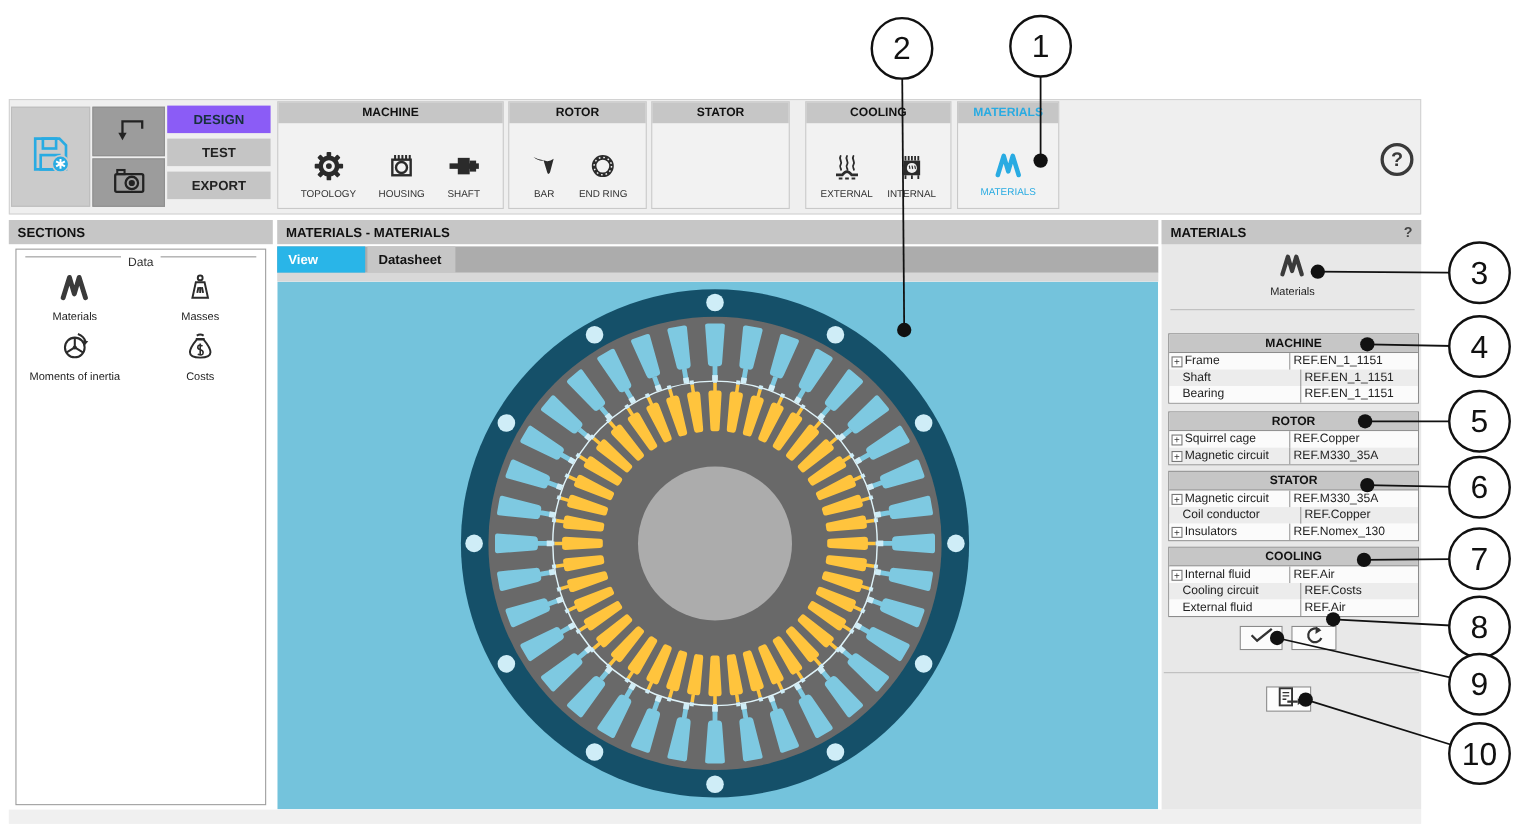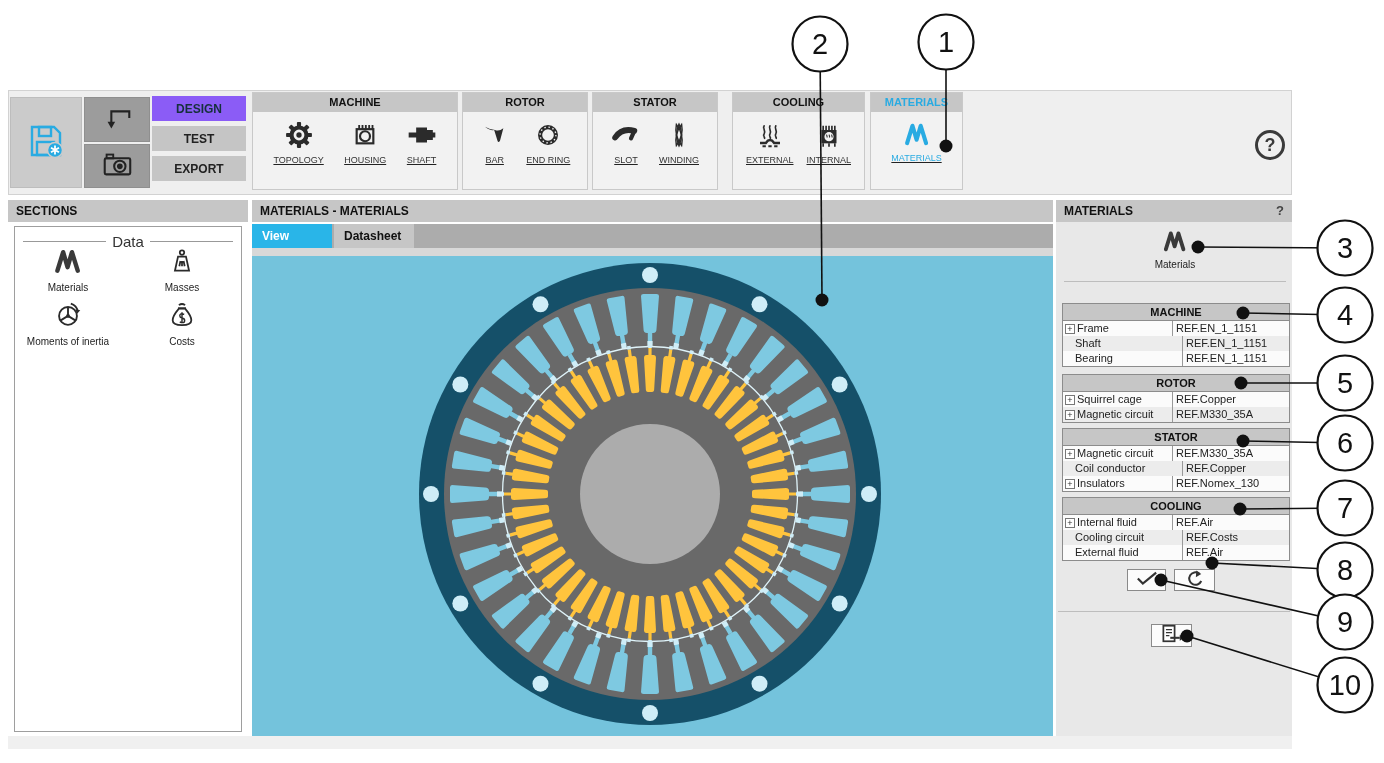--- a/index.html
+++ b/index.html
@@ -10,32 +10,32 @@
   .toolbtn{display:flex;align-items:center;justify-content:center;cursor:pointer;}
   #save-btn{left:10px;top:97px;width:72px;height:91px;background:#CBCBCB;border:1px solid #BDBDBD;}
   #undo-btn{left:84px;top:97px;width:66px;height:45px;background:#9C9C9C;border:1px solid #8F8F8F;}
   #camera-btn{left:84px;top:144px;width:66px;height:44px;background:#9C9C9C;border:1px solid #8F8F8F;}
   .mode-tab{left:152px;width:94px;height:25px;display:flex;align-items:center;justify-content:center;
     font-size:12px;font-weight:bold;background:#C5C5C5;color:#222;cursor:pointer;}
   .mode-tab.active{background:#8b5cf6;color:#16303C;}
   .rgroup{top:92px;height:98px;border:1px solid #C9C9C9;background:#F2F2F2;}
   .rgroup-h{height:19px;line-height:19px;text-align:center;font-weight:bold;font-size:11px;background:#C6C6C6;color:#111;}
   .rgroup-h.accent{color:#29ABE2;}
-  .rgroup-body{display:flex;justify-content:space-evenly;align-items:flex-start;padding-top:8px;text-decoration:underline;}
+  .rgroup-body{display:flex;justify-content:space-evenly;align-items:flex-start;padding-top:24px;}
   .ritem{display:flex;flex-direction:column;align-items:center;gap:5px;cursor:pointer;}
   .ritem .rlabel{font-size:9px;color:#333;white-space:nowrap;}
   .ritem.accent .rlabel{color:#29ABE2;}
   .ricon svg{display:block;}
   #help-btn{left:1255px;top:130px;width:30px;height:30px;border:3px solid #3A3A3A;border-radius:50%;
     display:flex;align-items:center;justify-content:center;font-weight:bold;font-size:18px;color:#3A3A3A;cursor:pointer;background:#EFEFEF;}
   
   .bar-header{height:22px;line-height:22px;background:#C6C6C6;font-weight:bold;font-size:12px;padding:0 8px;color:#111;}
   
   #sections-box{left:14px;top:226px;width:228px;height:506px;border:1px solid #9E9E9E;background:#FFF;}
-  .legend{display:flex;align-items:center;gap:6px;padding:6px 8px 0 8px;font-size:15px;color:#333;}
+  .legend{display:flex;gap:6px;padding:6px 8px 0 8px;font-size:11px;color:#333;}
   .lline{flex:1;height:1px;background:#999;}
   .sitem{position:absolute;display:flex;flex-direction:column;align-items:center;gap:4px;font-size:10px;color:#222;text-align:center;cursor:pointer;}
   
   #tabstrip{left:252px;top:224px;width:801px;height:24px;background:#ACACAC;display:flex;gap:2px;}
   .vtab{height:24px;line-height:24px;font-size:12px;font-weight:bold;padding:0 10px;background:#C6C6C6;color:#111;cursor:pointer;min-width:60px;}
   .vtab.active{background:#29B5E8;color:#FFF;}
   #substrip{left:252px;top:248px;width:801px;height:8px;background:#D8D8D8;}
   #view-area{left:252px;top:256px;width:801px;height:480px;overflow:hidden;}
   
   #rpanel{left:1056px;top:200px;width:236px;height:536px;background:#E8E8E8;}
@@ -167,43 +167,20 @@
             <circle cx="18" cy="18" r="9.5" fill="none" stroke="#F2F2F2" stroke-width="1.6" stroke-dasharray="1.8 3.2"></circle>
           </svg>
         </span>
         <span class="rlabel">END RING</span>
       </div>
     </div>
   </div>
 
   <div class="abs rgroup" style="left:592px;width:126px;">
     <div class="rgroup-h">STATOR</div>
-    <div class="rgroup-body">
-      <div class="ritem">
-        <span class="ricon">
-          <svg width="30" height="30" viewBox="0 0 36 36">
-            <path d="M5,21 Q13,9 28,13" fill="none" stroke="#2B2B2B" stroke-width="7" stroke-linecap="round"></path>
-            <path d="M28,13 l-4,9" fill="none" stroke="#2B2B2B" stroke-width="5" stroke-linecap="round"></path>
-          </svg>
-        </span>
-        <span class="rlabel">SLOT</span>
-      </div>
-      <div class="ritem">
-        <span class="ricon">
-          <svg width="30" height="30" viewBox="0 0 36 36">
-            <g fill="none" stroke="#2B2B2B" stroke-width="1.7">
-              <path d="M18,5 Q24,18 18,31 Q12,18 18,5 Z"></path>
-              <path d="M18,5 Q24,18 18,31 Q12,18 18,5 Z" transform="rotate(14 18 18)"></path>
-              <path d="M18,5 Q24,18 18,31 Q12,18 18,5 Z" transform="rotate(-14 18 18)"></path>
-            </g>
-          </svg>
-        </span>
-        <span class="rlabel">WINDING</span>
-      </div>
-    </div>
   </div>
 
   <div class="abs rgroup" style="left:732px;width:133px;">
     <div class="rgroup-h">COOLING</div>
     <div class="rgroup-body">
       <div class="ritem">
         <span class="ricon">
           <svg width="30" height="30" viewBox="0 0 36 36">
             <g fill="none" stroke="#2B2B2B" stroke-width="2" stroke-linecap="round">
               <path d="M11,7 c-2.5,3.5 2.5,5.5 0,9.5 c-2,3 1,4 0.5,5.5"></path>

